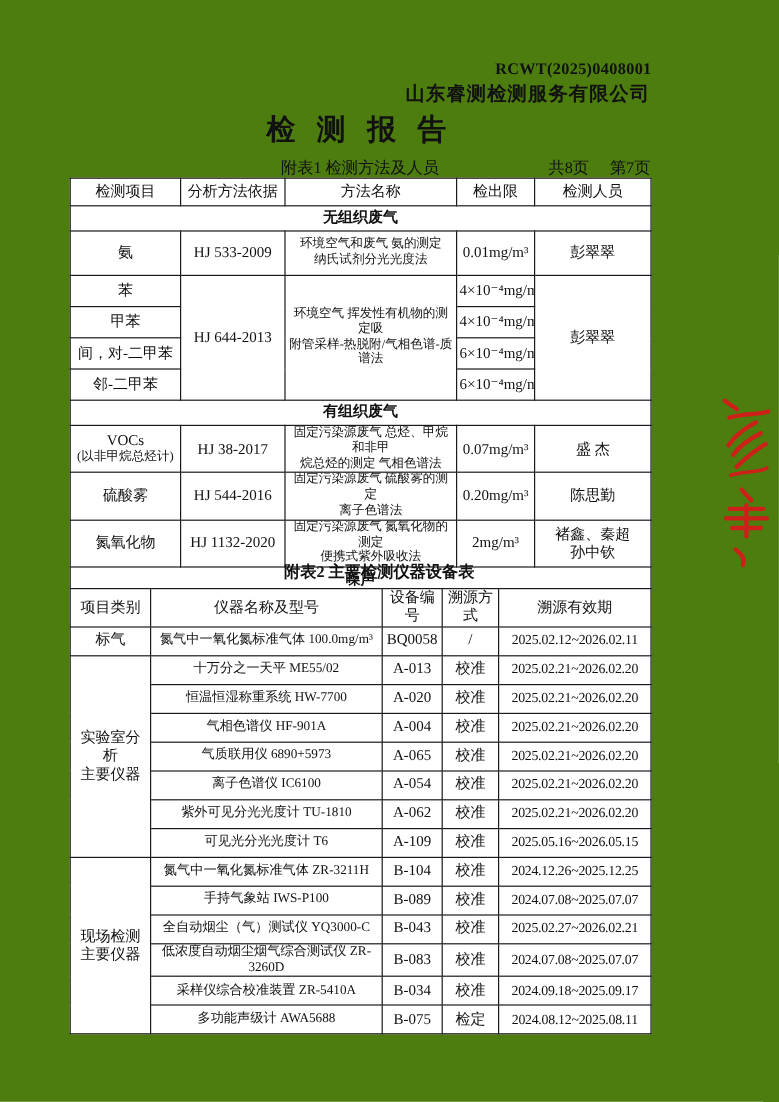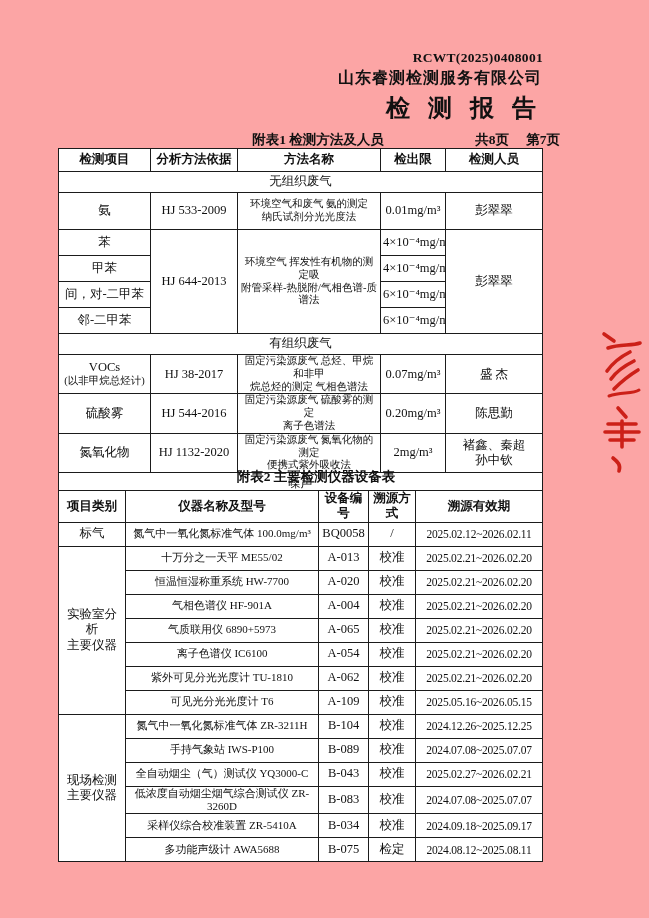--- a/index.html
+++ b/index.html
@@ -1,40 +1,40 @@
 <!DOCTYPE html>
 <html><head>
 <meta charset="utf-8">
 <style>
   html,body{margin:0;padding:0;}
   body{
     width:649px;height:918px;background:#ffffff;
     font-family:"Liberation Serif","DejaVu Serif",serif;
     color:#111;
   }
-  .page{position:relative;width:649px;height:918px;background:#fca5a5;overflow:hidden;}
+  .page{position:relative;width:649px;height:918px;background:#4d7c0f;overflow:hidden;}
 
   .report-no{position:absolute;top:50px;left:0;width:543px;text-align:right;
     font-size:13.5px;font-weight:bold;letter-spacing:.3px;}
   .company{position:absolute;top:68px;left:58px;width:484px;text-align:right;
     font-size:16px;font-weight:bold;letter-spacing:1px;}
-  .title{position:absolute;top:92px;left:58px;width:484px;text-align:right;
+  .title{position:absolute;top:92px;left:58px;width:484px;text-align:center;
     font-size:24px;font-weight:bold;letter-spacing:6px;}
-  .caption-row{position:absolute;top:131px;left:76px;width:484px;height:17px;
-    font-size:13.5px;font-weight:bold;text-align:center;}
+  .caption-row{position:absolute;top:131px;left:58px;width:484px;height:17px;
+    font-size:13.5px;font-weight:normal;text-align:center;}
   .caption-row .pages{position:absolute;right:0;top:0;}
   .caption-row .pages span{margin-left:14px;}
 
   table{border-collapse:collapse;table-layout:fixed;background:#fff;}
   td{border:1px solid #1b1b1b;padding:0 2px;text-align:center;vertical-align:middle;
      font-size:12.5px;line-height:1.22;overflow:hidden;}
   .t1{position:absolute;top:148px;left:58px;width:484px;border:1.5px solid #1b1b1b;}
   .t2{position:absolute;top:490px;left:58px;width:484px;border:1.5px solid #1b1b1b;}
-  tr.head td{font-weight:bold;height:22px;}
-  tr.section td{font-weight:normal;height:17px;}
+  tr.head td{font-weight:normal;height:22px;}
+  tr.section td{font-weight:bold;height:17px;}
   .t1 tr.r1 td{height:20px;}
   .t1 tr.r2 td{height:36px;}
   .t1 tr.rn td{height:25px;}
   .sm{font-size:10.5px;}
   .nm{font-size:11px;margin-left:36px;}
   .dt{font-size:11.5px;letter-spacing:-.2px;margin-top:38px;}
   .ln{display:block;}
   .caption2{position:absolute;top:468px;left:74px;width:484px;text-align:center;
     font-size:13.5px;font-weight:bold;}
   .t2 td{height:23px;}

